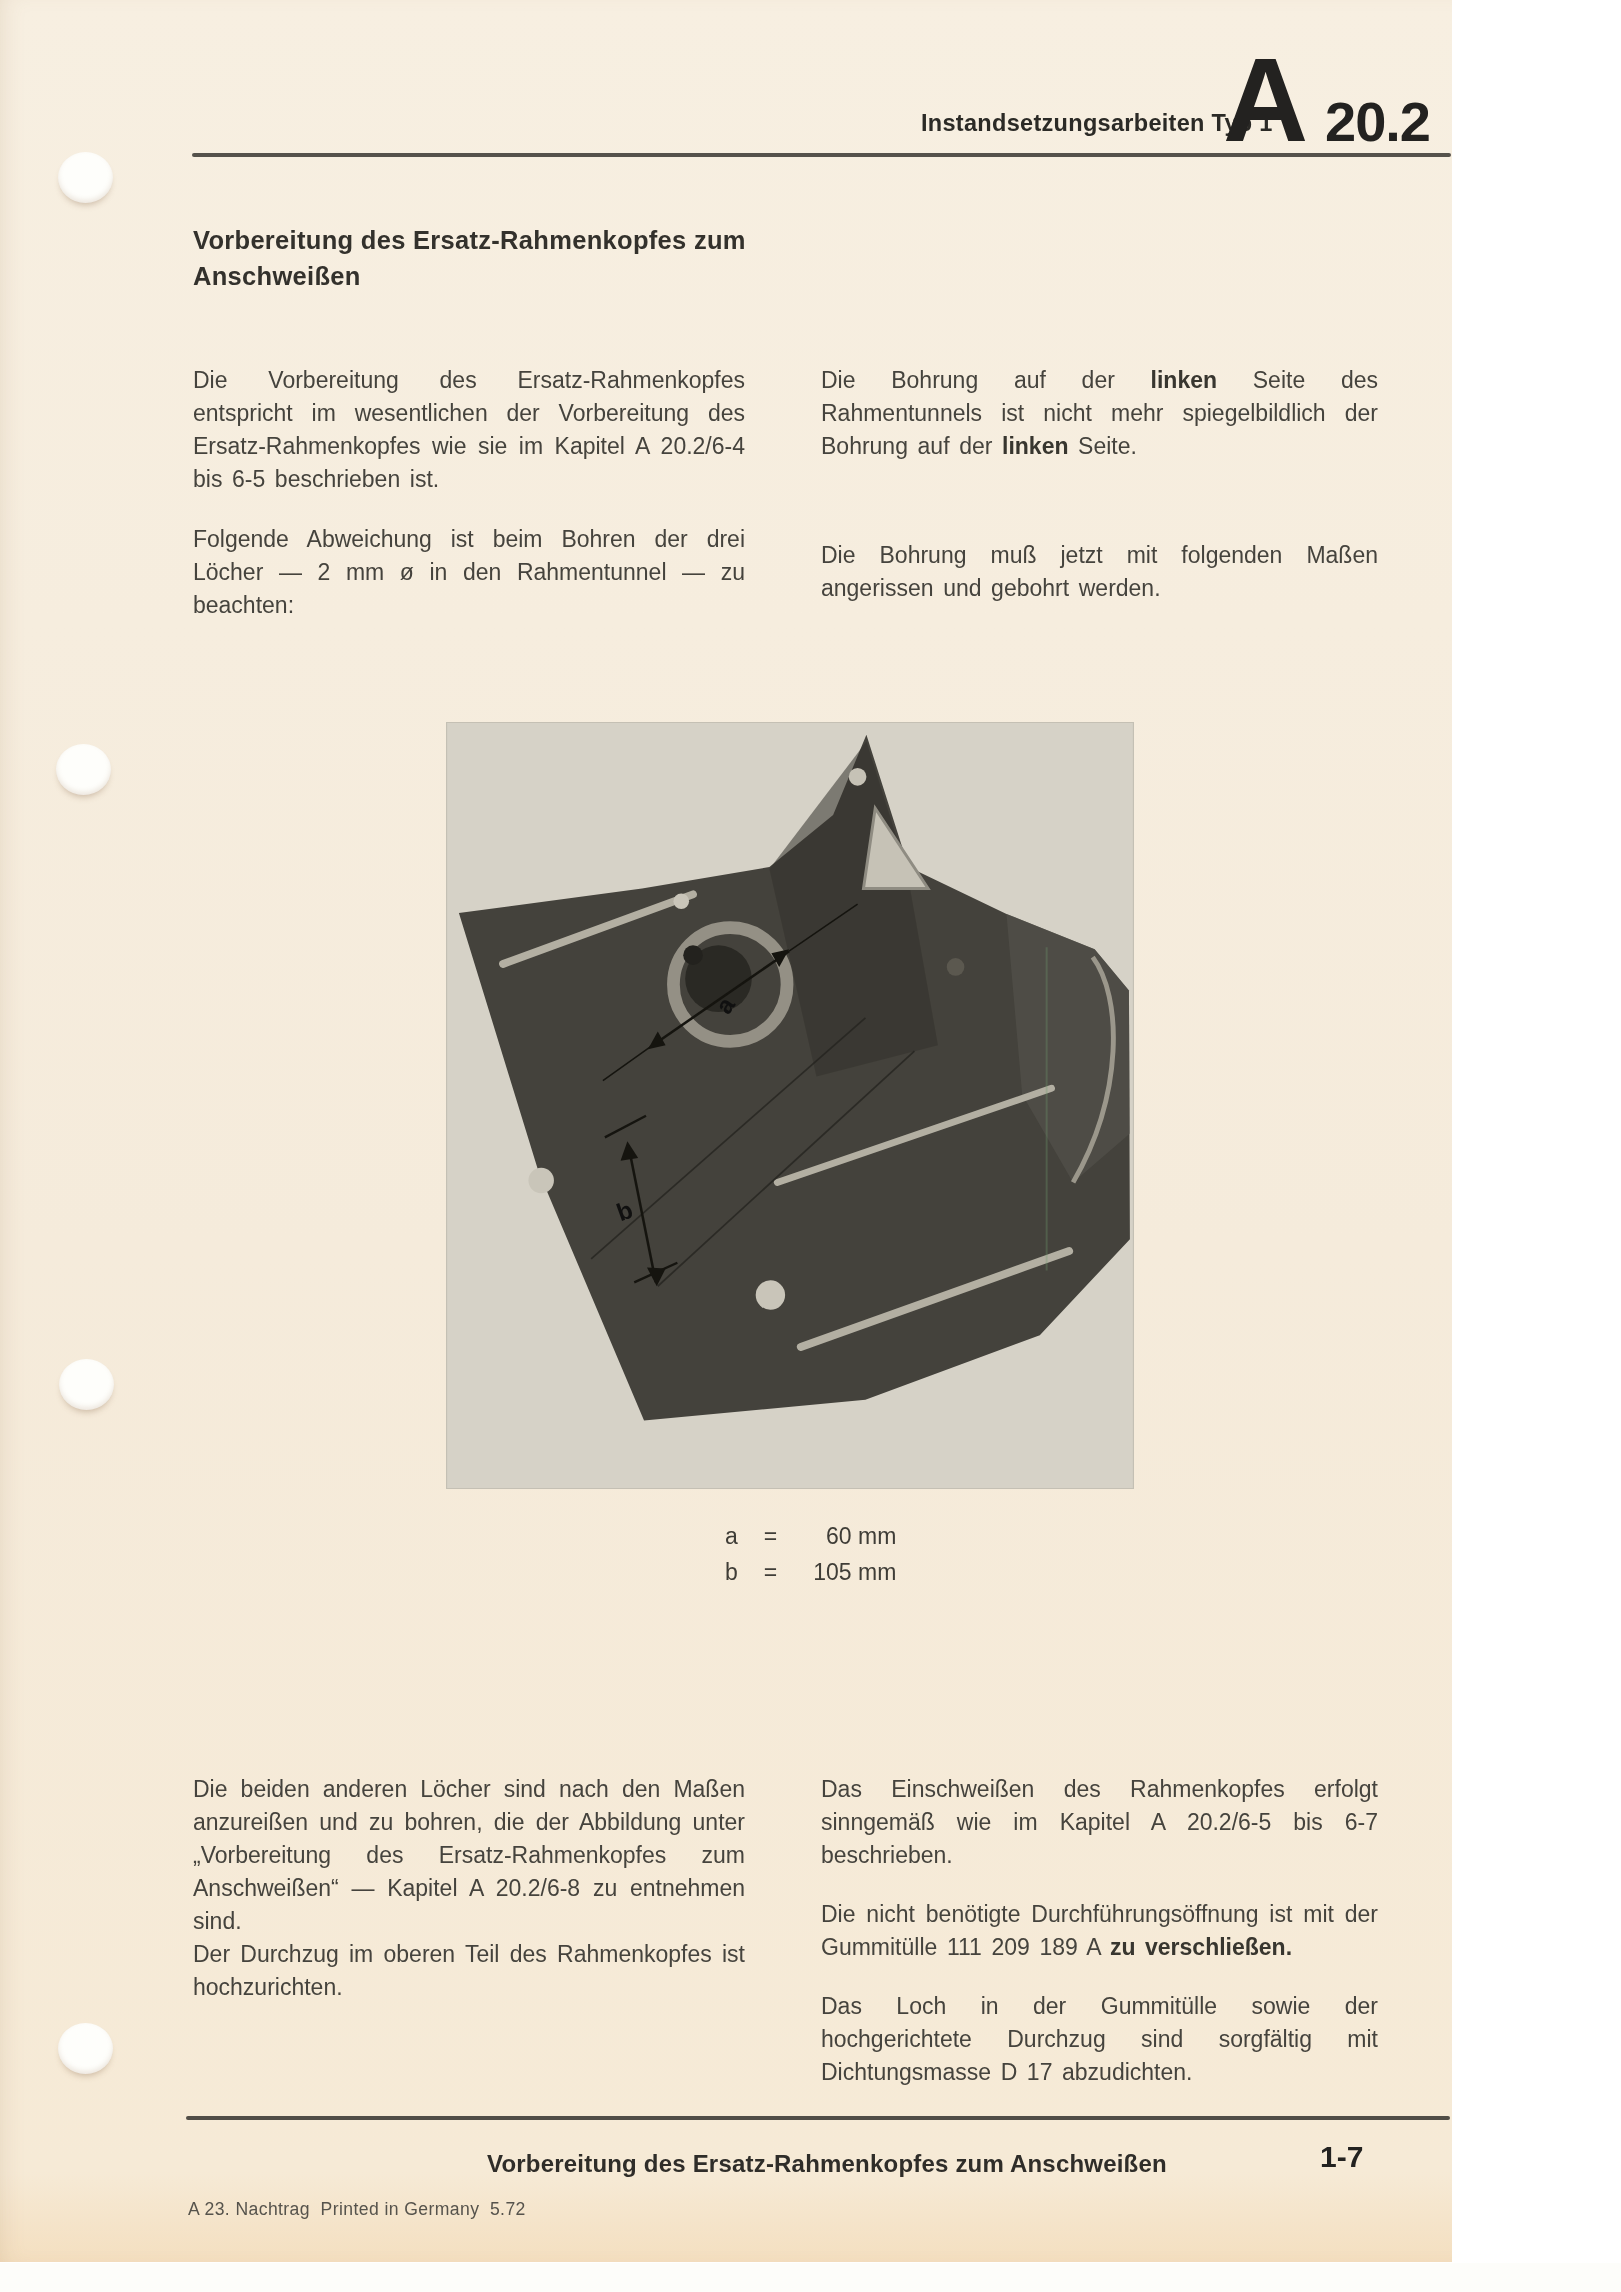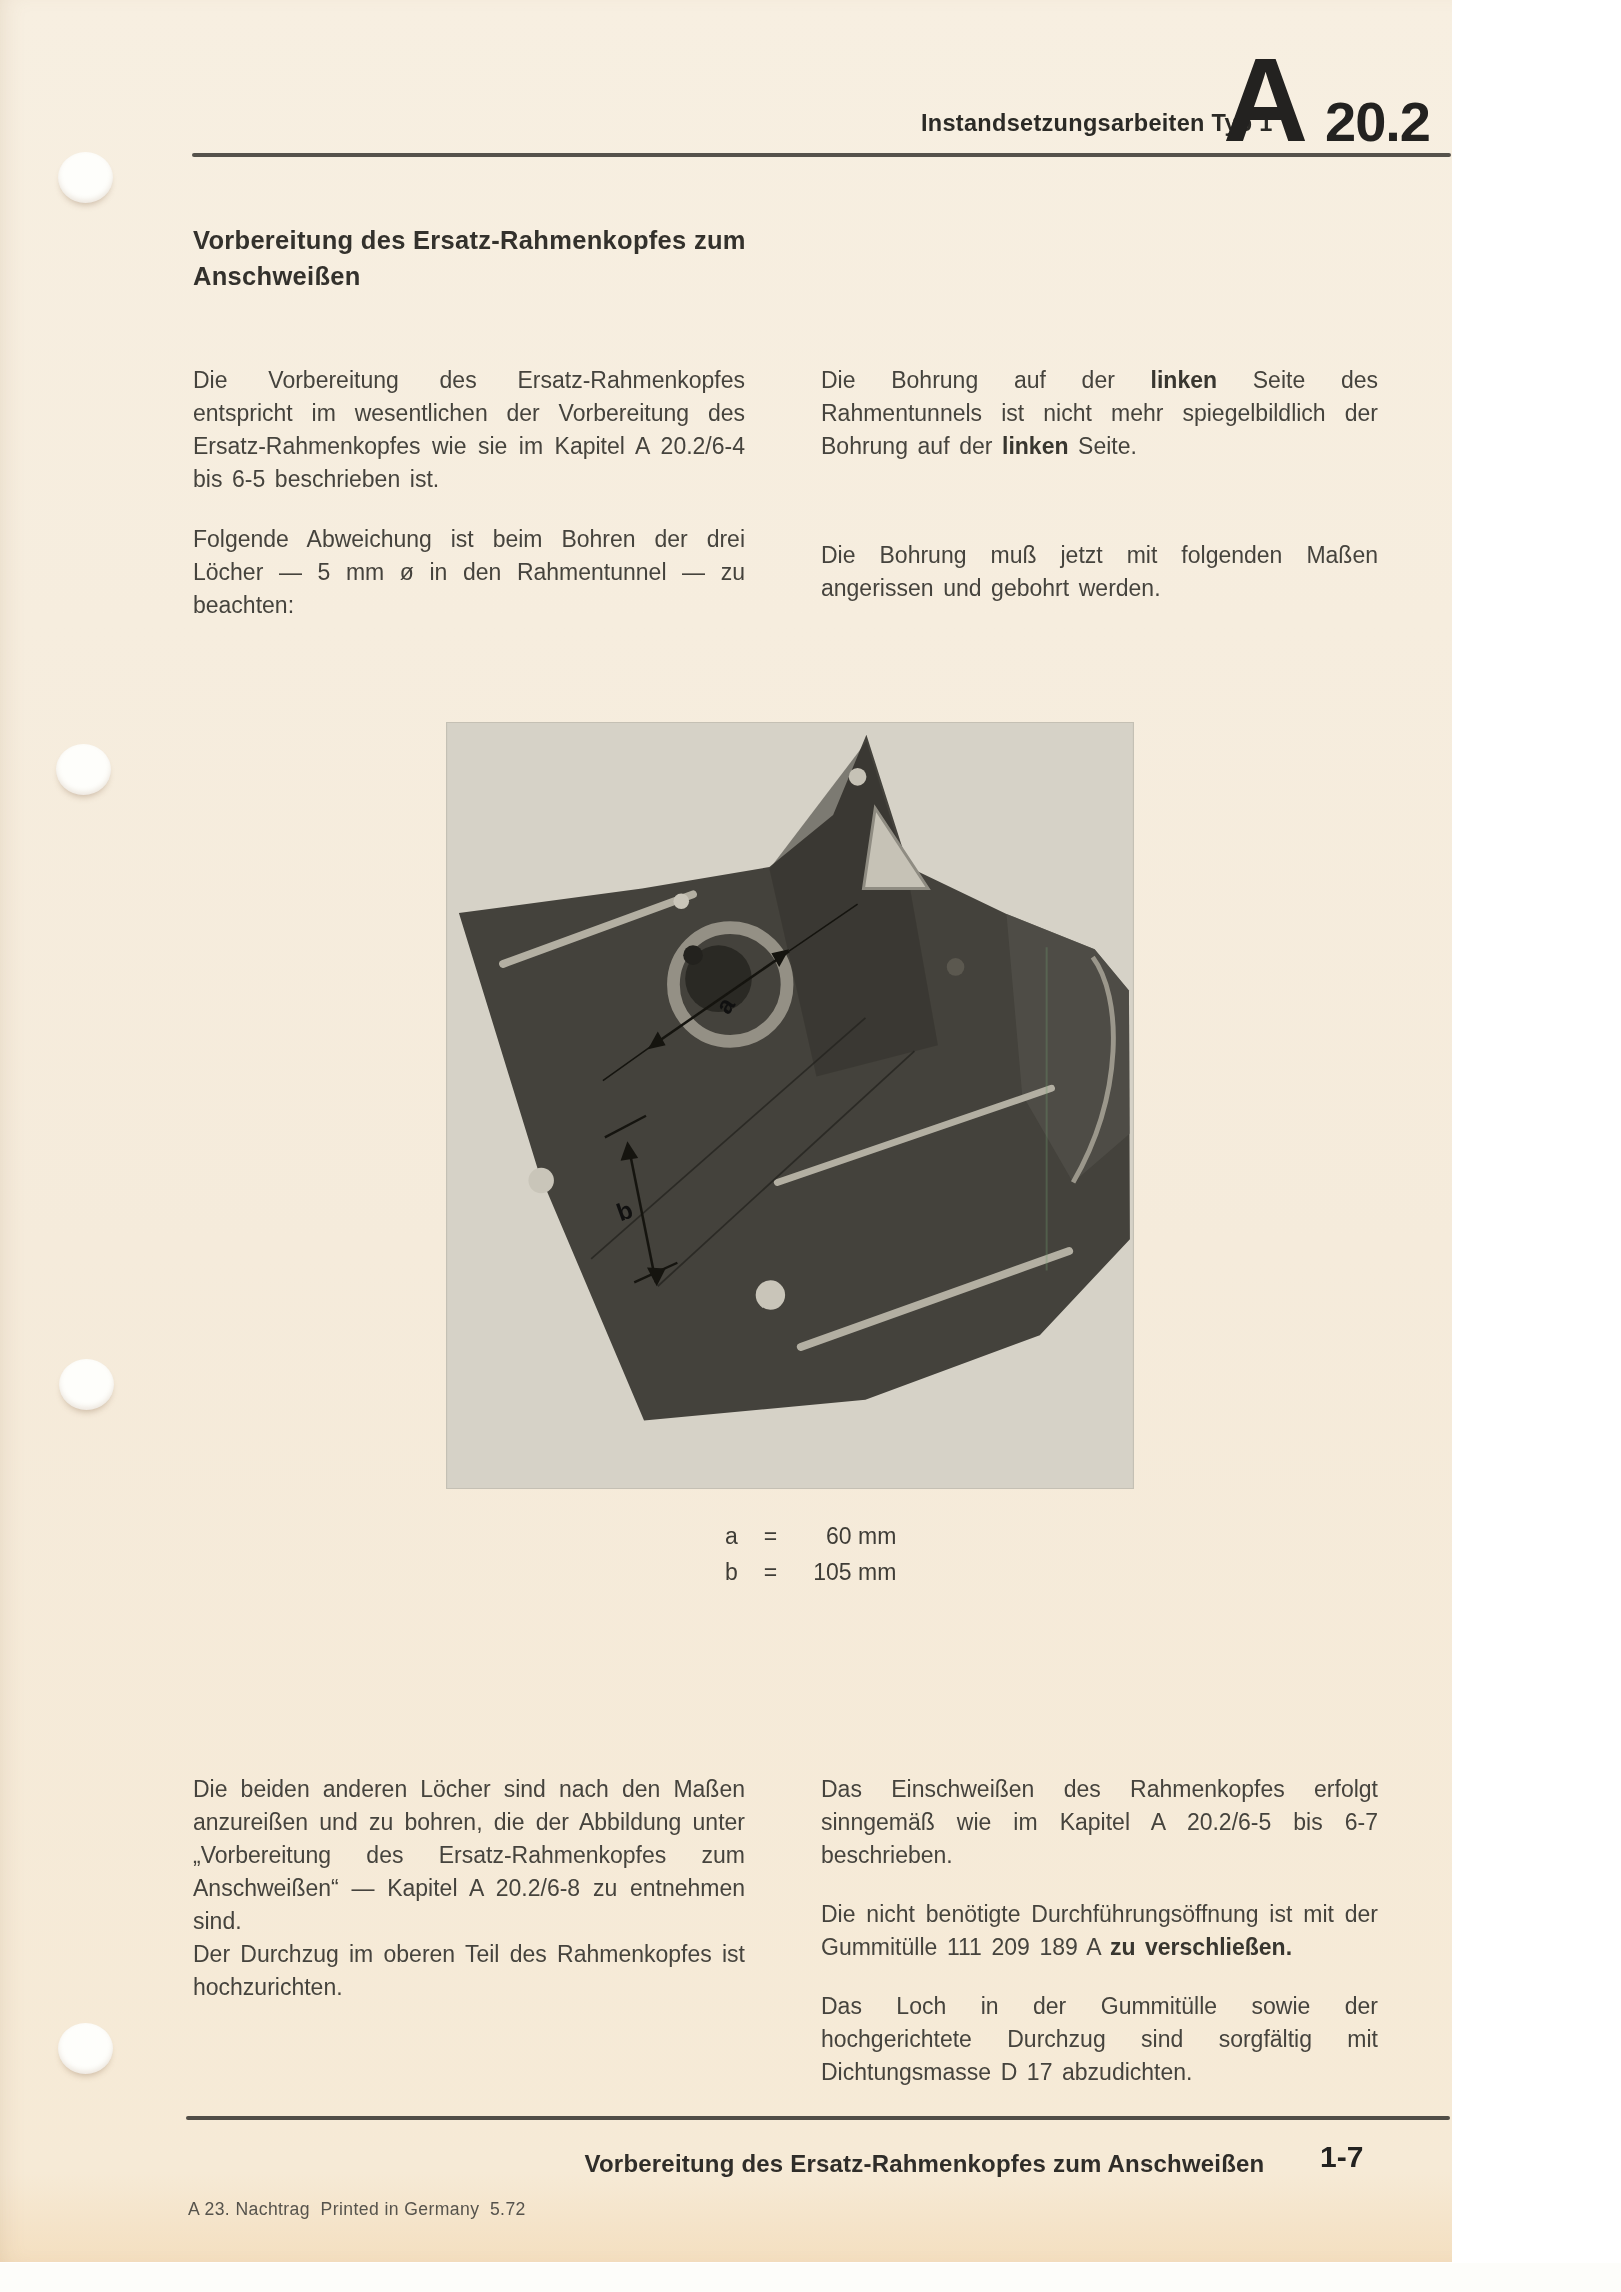--- a/index.html
+++ b/index.html
@@ -41,21 +41,21 @@
   .figure{position:absolute;left:446px;top:722px;width:688px;height:767px;}
   .figure svg{display:block;}
 
   .caption{position:absolute;left:725px;top:1518px;font-size:23px;line-height:36px;color:#3f3d37;}
   .caption .row{white-space:nowrap;}
   .cap-name{display:inline-block;width:21.6px;}
   .cap-eq{display:inline-block;width:35px;text-align:center;}
   .cap-val{display:inline-block;width:102px;text-align:right;}
 
   .rule-bottom{position:absolute;left:186px;top:2116px;width:1264px;height:3.9px;background:#514e47;border-radius:2px;}
-  .footer-title{position:absolute;left:487px;top:2150px;width:875px;text-align:center;
+  .footer-title{position:absolute;left:487px;top:2150px;width:875px;text-align:left;
                 font-weight:700;font-size:24px;color:#2f2d29;letter-spacing:0.2px;}
   .page-number{position:absolute;left:1320px;top:2140px;font-weight:700;font-size:30px;color:#232220;}
   .imprint{position:absolute;left:188px;top:2199px;font-size:17.6px;color:#56534c;
            white-space:pre;letter-spacing:0.4px;}
 </style>
 </head>
 <body>
 
 <div class="page">
   <div class="paper">
@@ -70,21 +70,21 @@
     <div class="chapter-num">20.2</div>
     <div class="rule-top"></div>
 
     <div class="doc-title">
       <div>Vorbereitung des Ersatz-Rahmenkopfes zum</div>
       <div>Anschweißen</div>
     </div>
 
     <div class="col col-tl">
       <p class="p1">Die Vorbereitung des Ersatz-Rahmenkopfes entspricht im wesentlichen der Vorbereitung des Ersatz-Rahmenkopfes wie sie im Kapitel A 20.2/6-4 bis 6-5 beschrieben ist.</p>
-      <p class="p2">Folgende Abweichung ist beim Bohren der drei Löcher — 5 mm ø in den Rahmentunnel — zu beachten:</p>
+      <p class="p2">Folgende Abweichung ist beim Bohren der drei Löcher — 2 mm ø in den Rahmentunnel — zu beachten:</p>
     </div>
 
     <div class="col col-tr">
       <p class="p1"><span>Die Bohrung auf der </span><span class="b">linken</span><span> Seite des Rahmentunnels ist nicht mehr spiegelbildlich der Bohrung auf der </span><span class="b">linken</span><span> Seite.</span></p>
       <p class="p2">Die Bohrung muß jetzt mit folgenden Maßen angerissen und gebohrt werden.</p>
     </div>
 
     <div class="figure">
       <svg width="688" height="767" viewBox="0 0 702 783">
         <rect x="0" y="0" width="702" height="783" fill="#d6d2c7"></rect>

